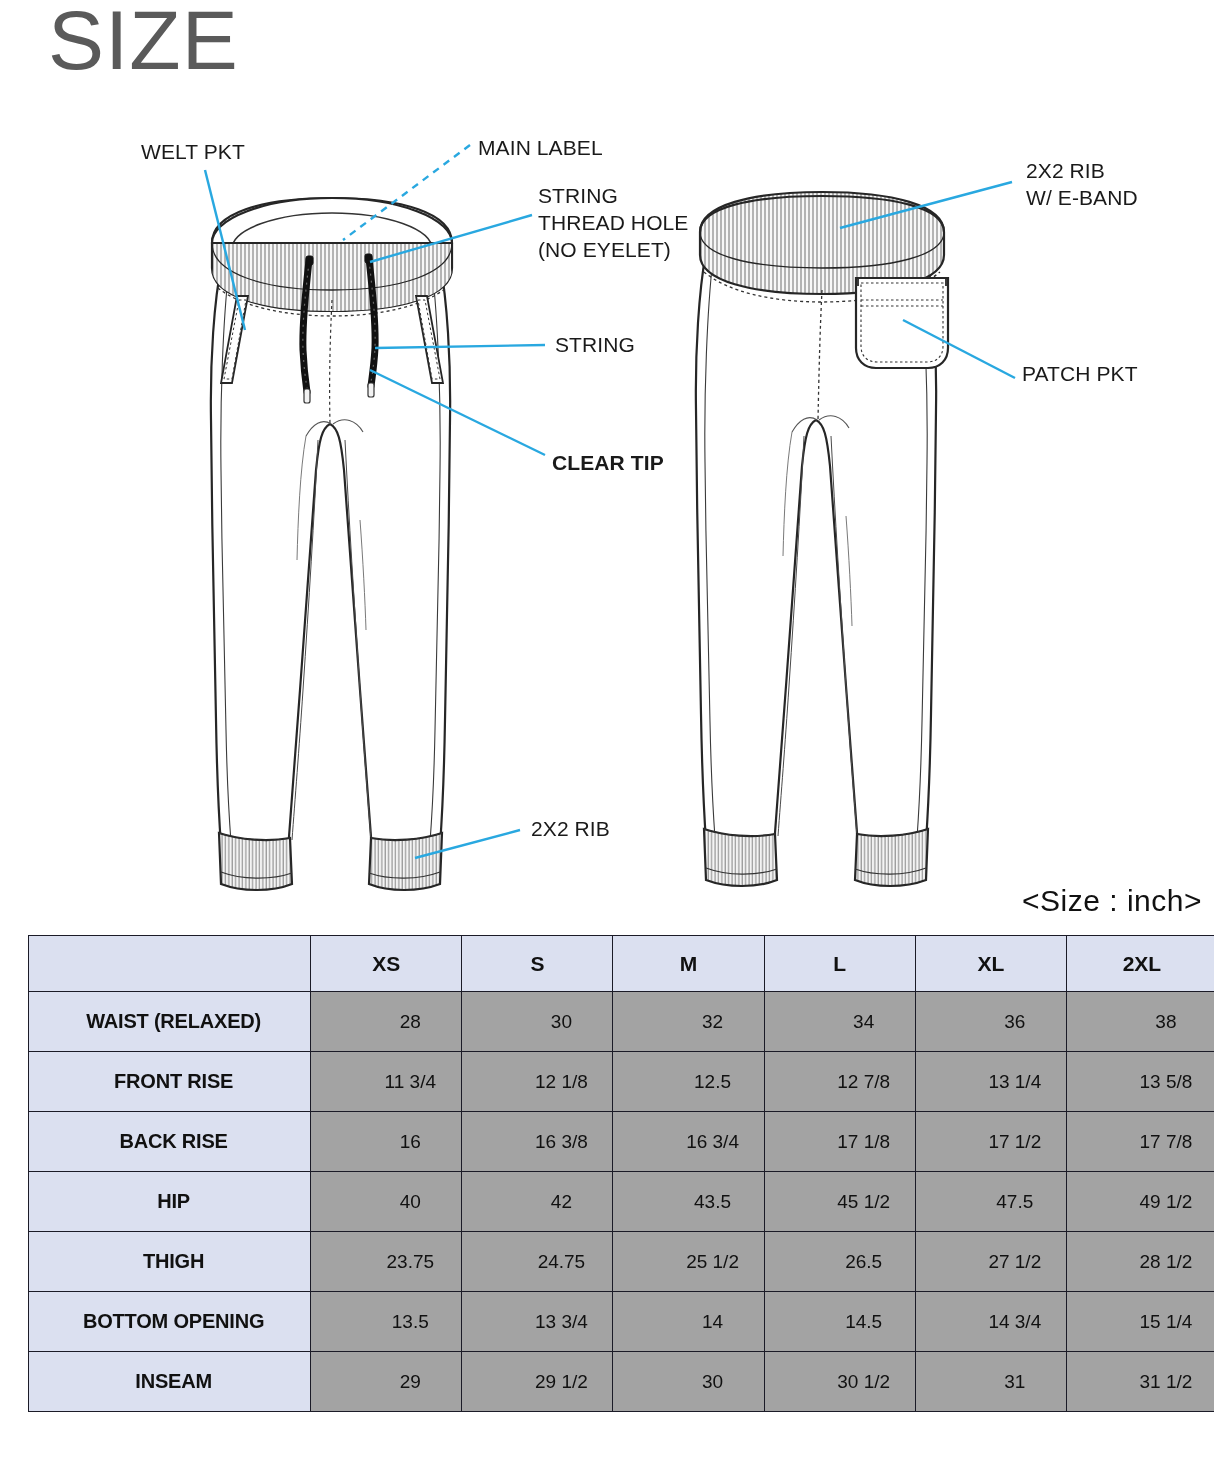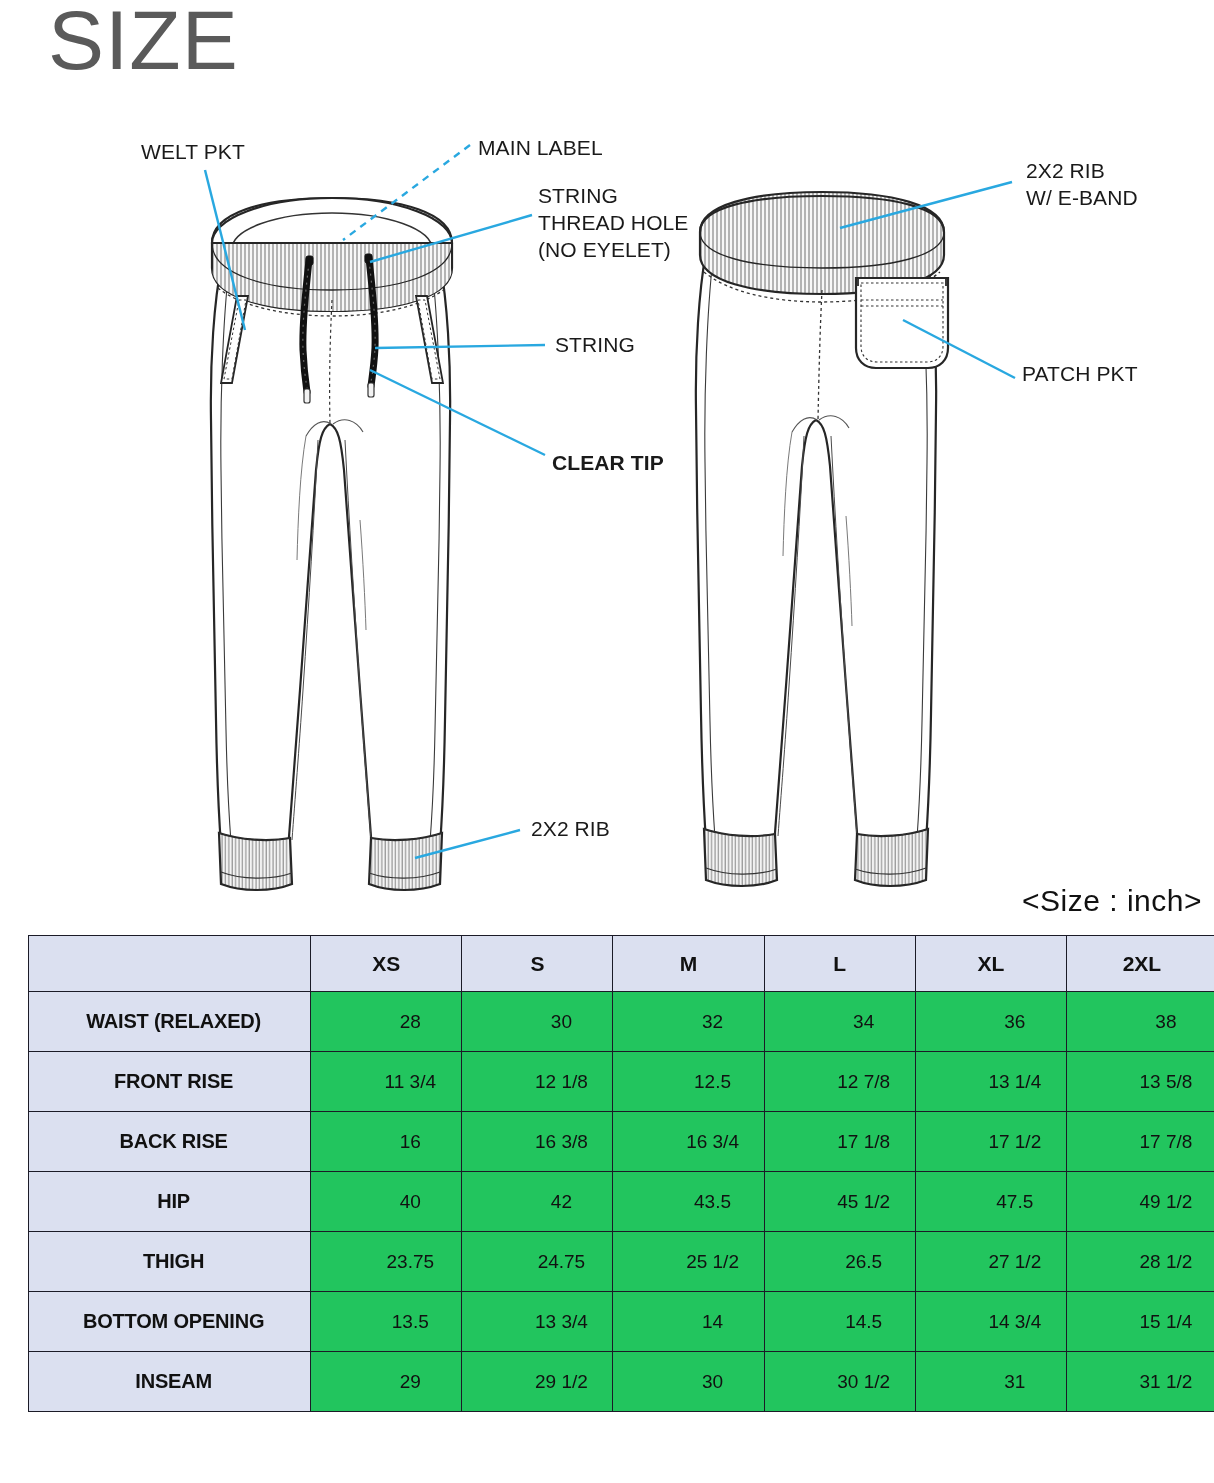--- a/index.html
+++ b/index.html
@@ -97,21 +97,21 @@
   td.row-head {
     background: #dbe0f0;
     font-size: 20px;
     font-weight: bold;
     color: #111;
     height: 60px;
     letter-spacing: -.2px;
     padding-left: 8px;
   }
   td.value-cell {
-    background: #22c55e;
+    background: #a3a3a3;
     font-size: 19px;
     font-weight: normal;
     color: #111;
     height: 60px;
     padding-left: 48px;
   }
 </style>
 </head>
 <body>
 

